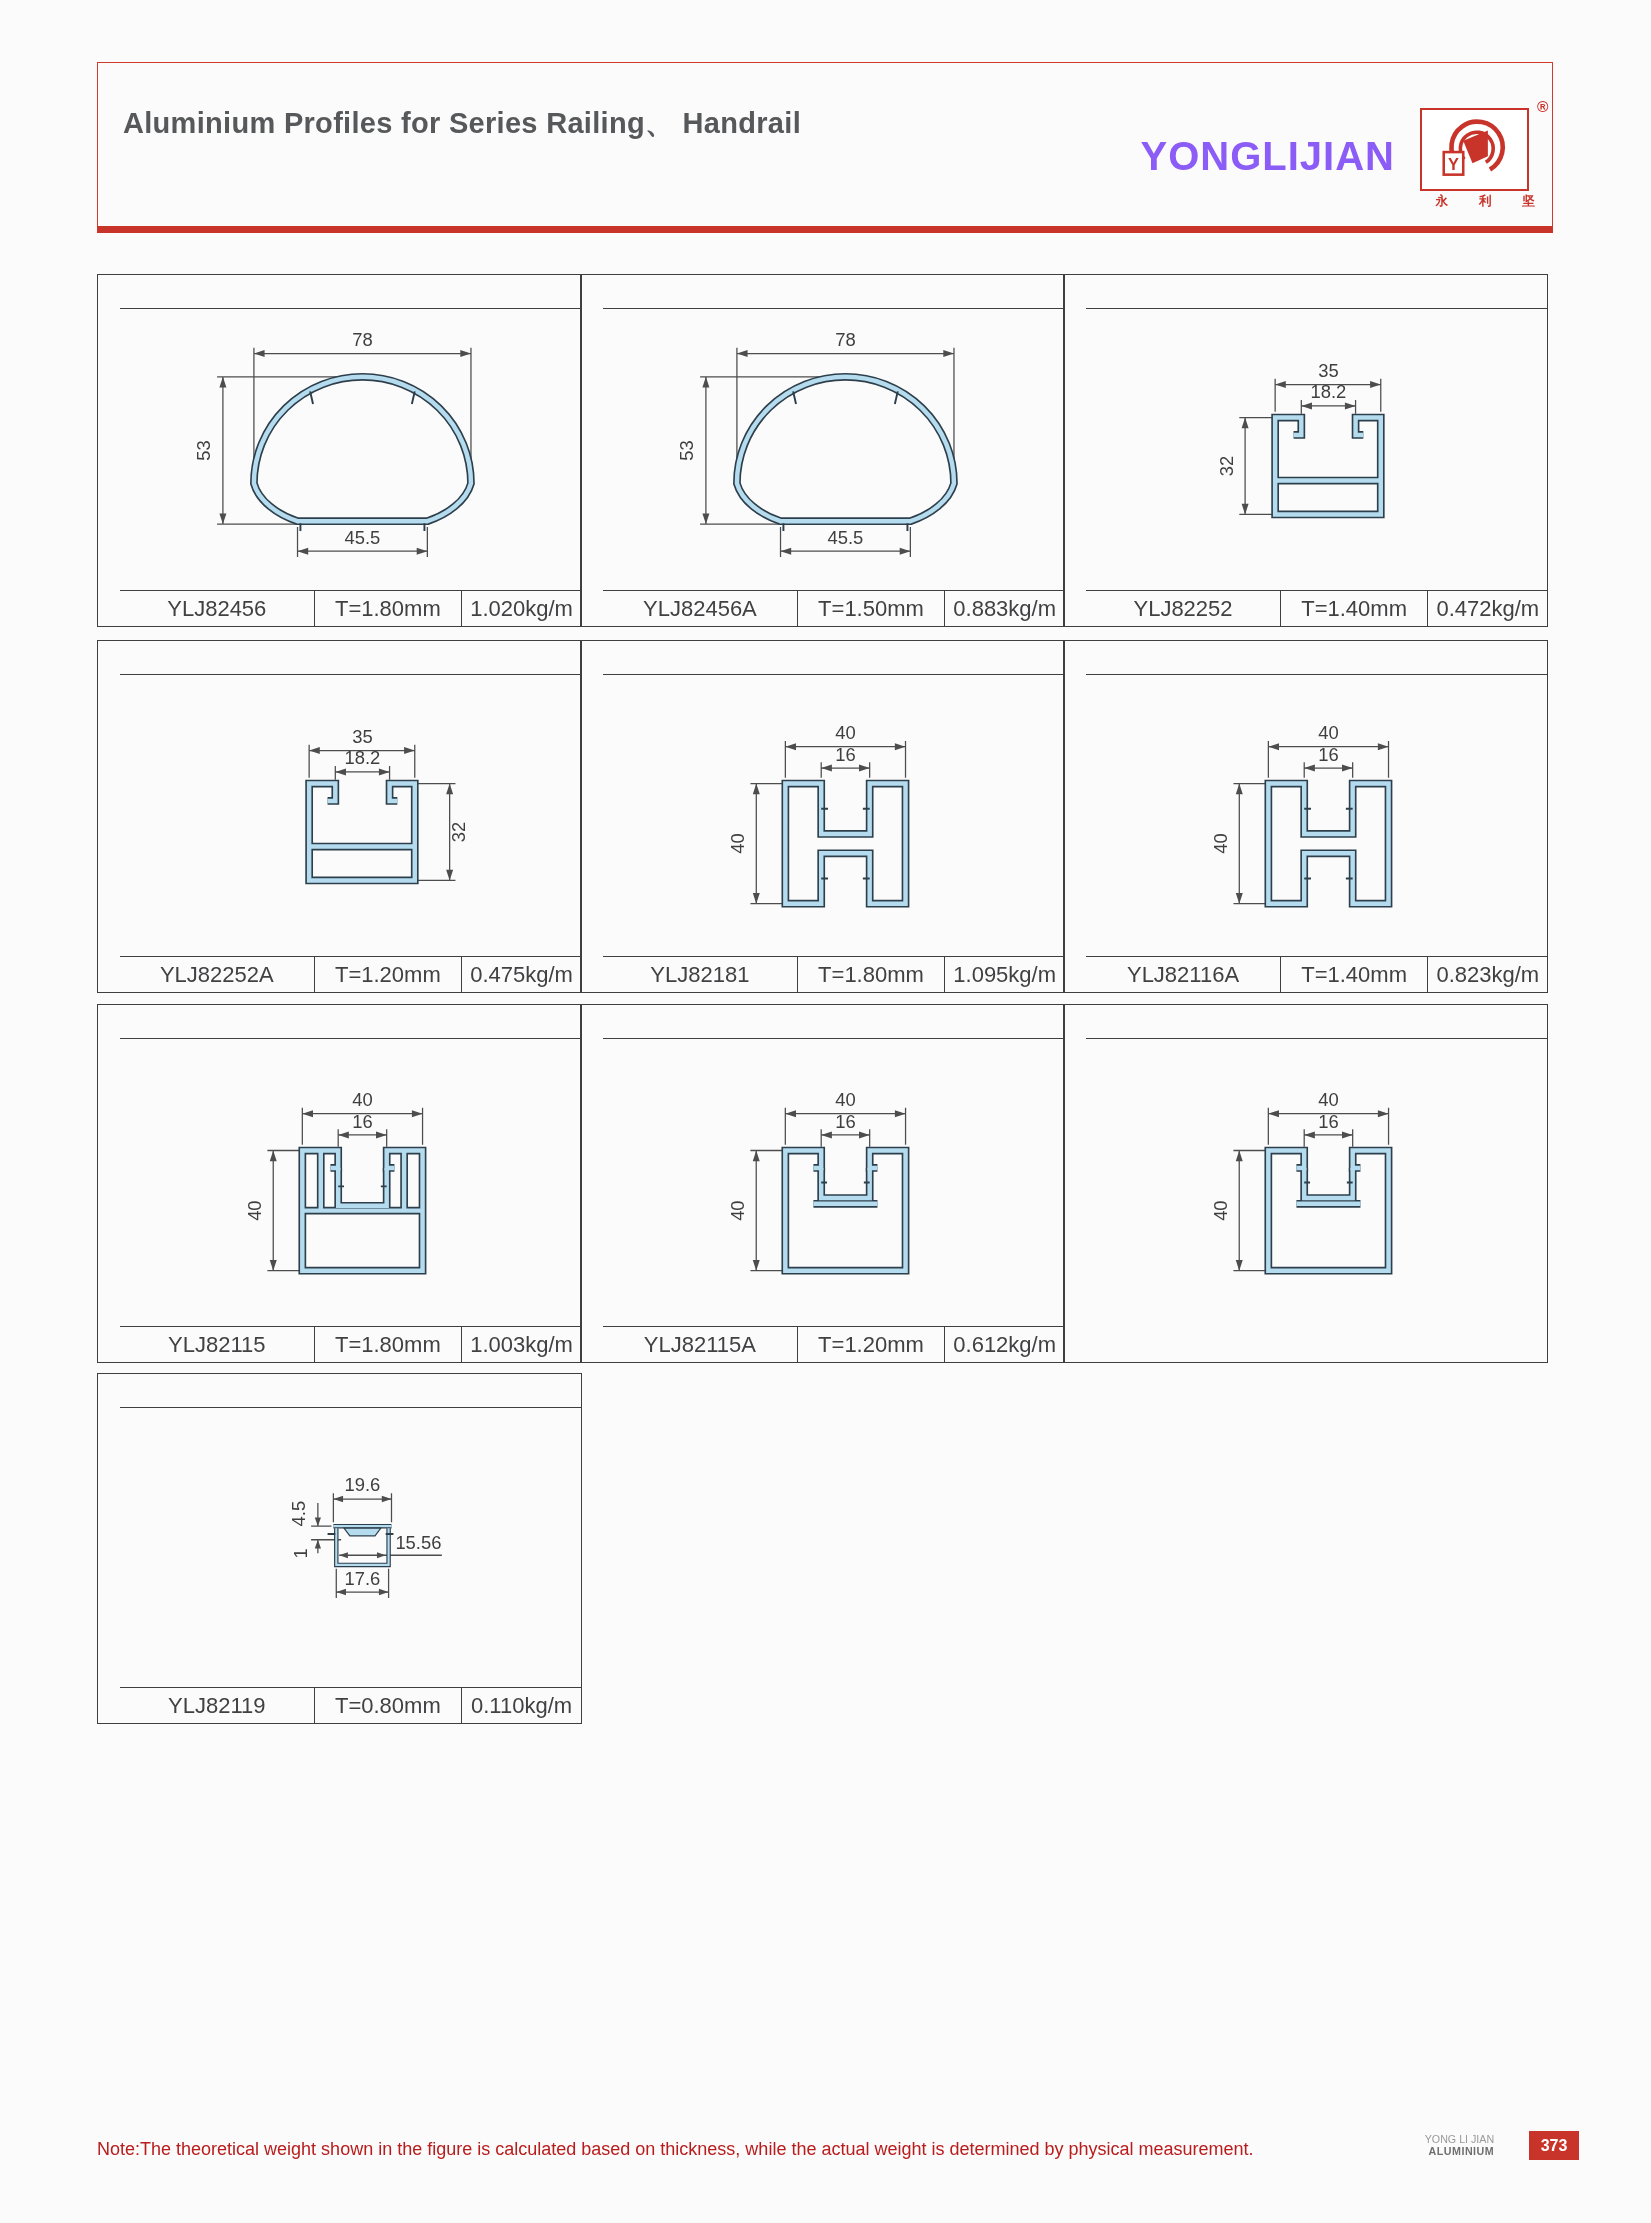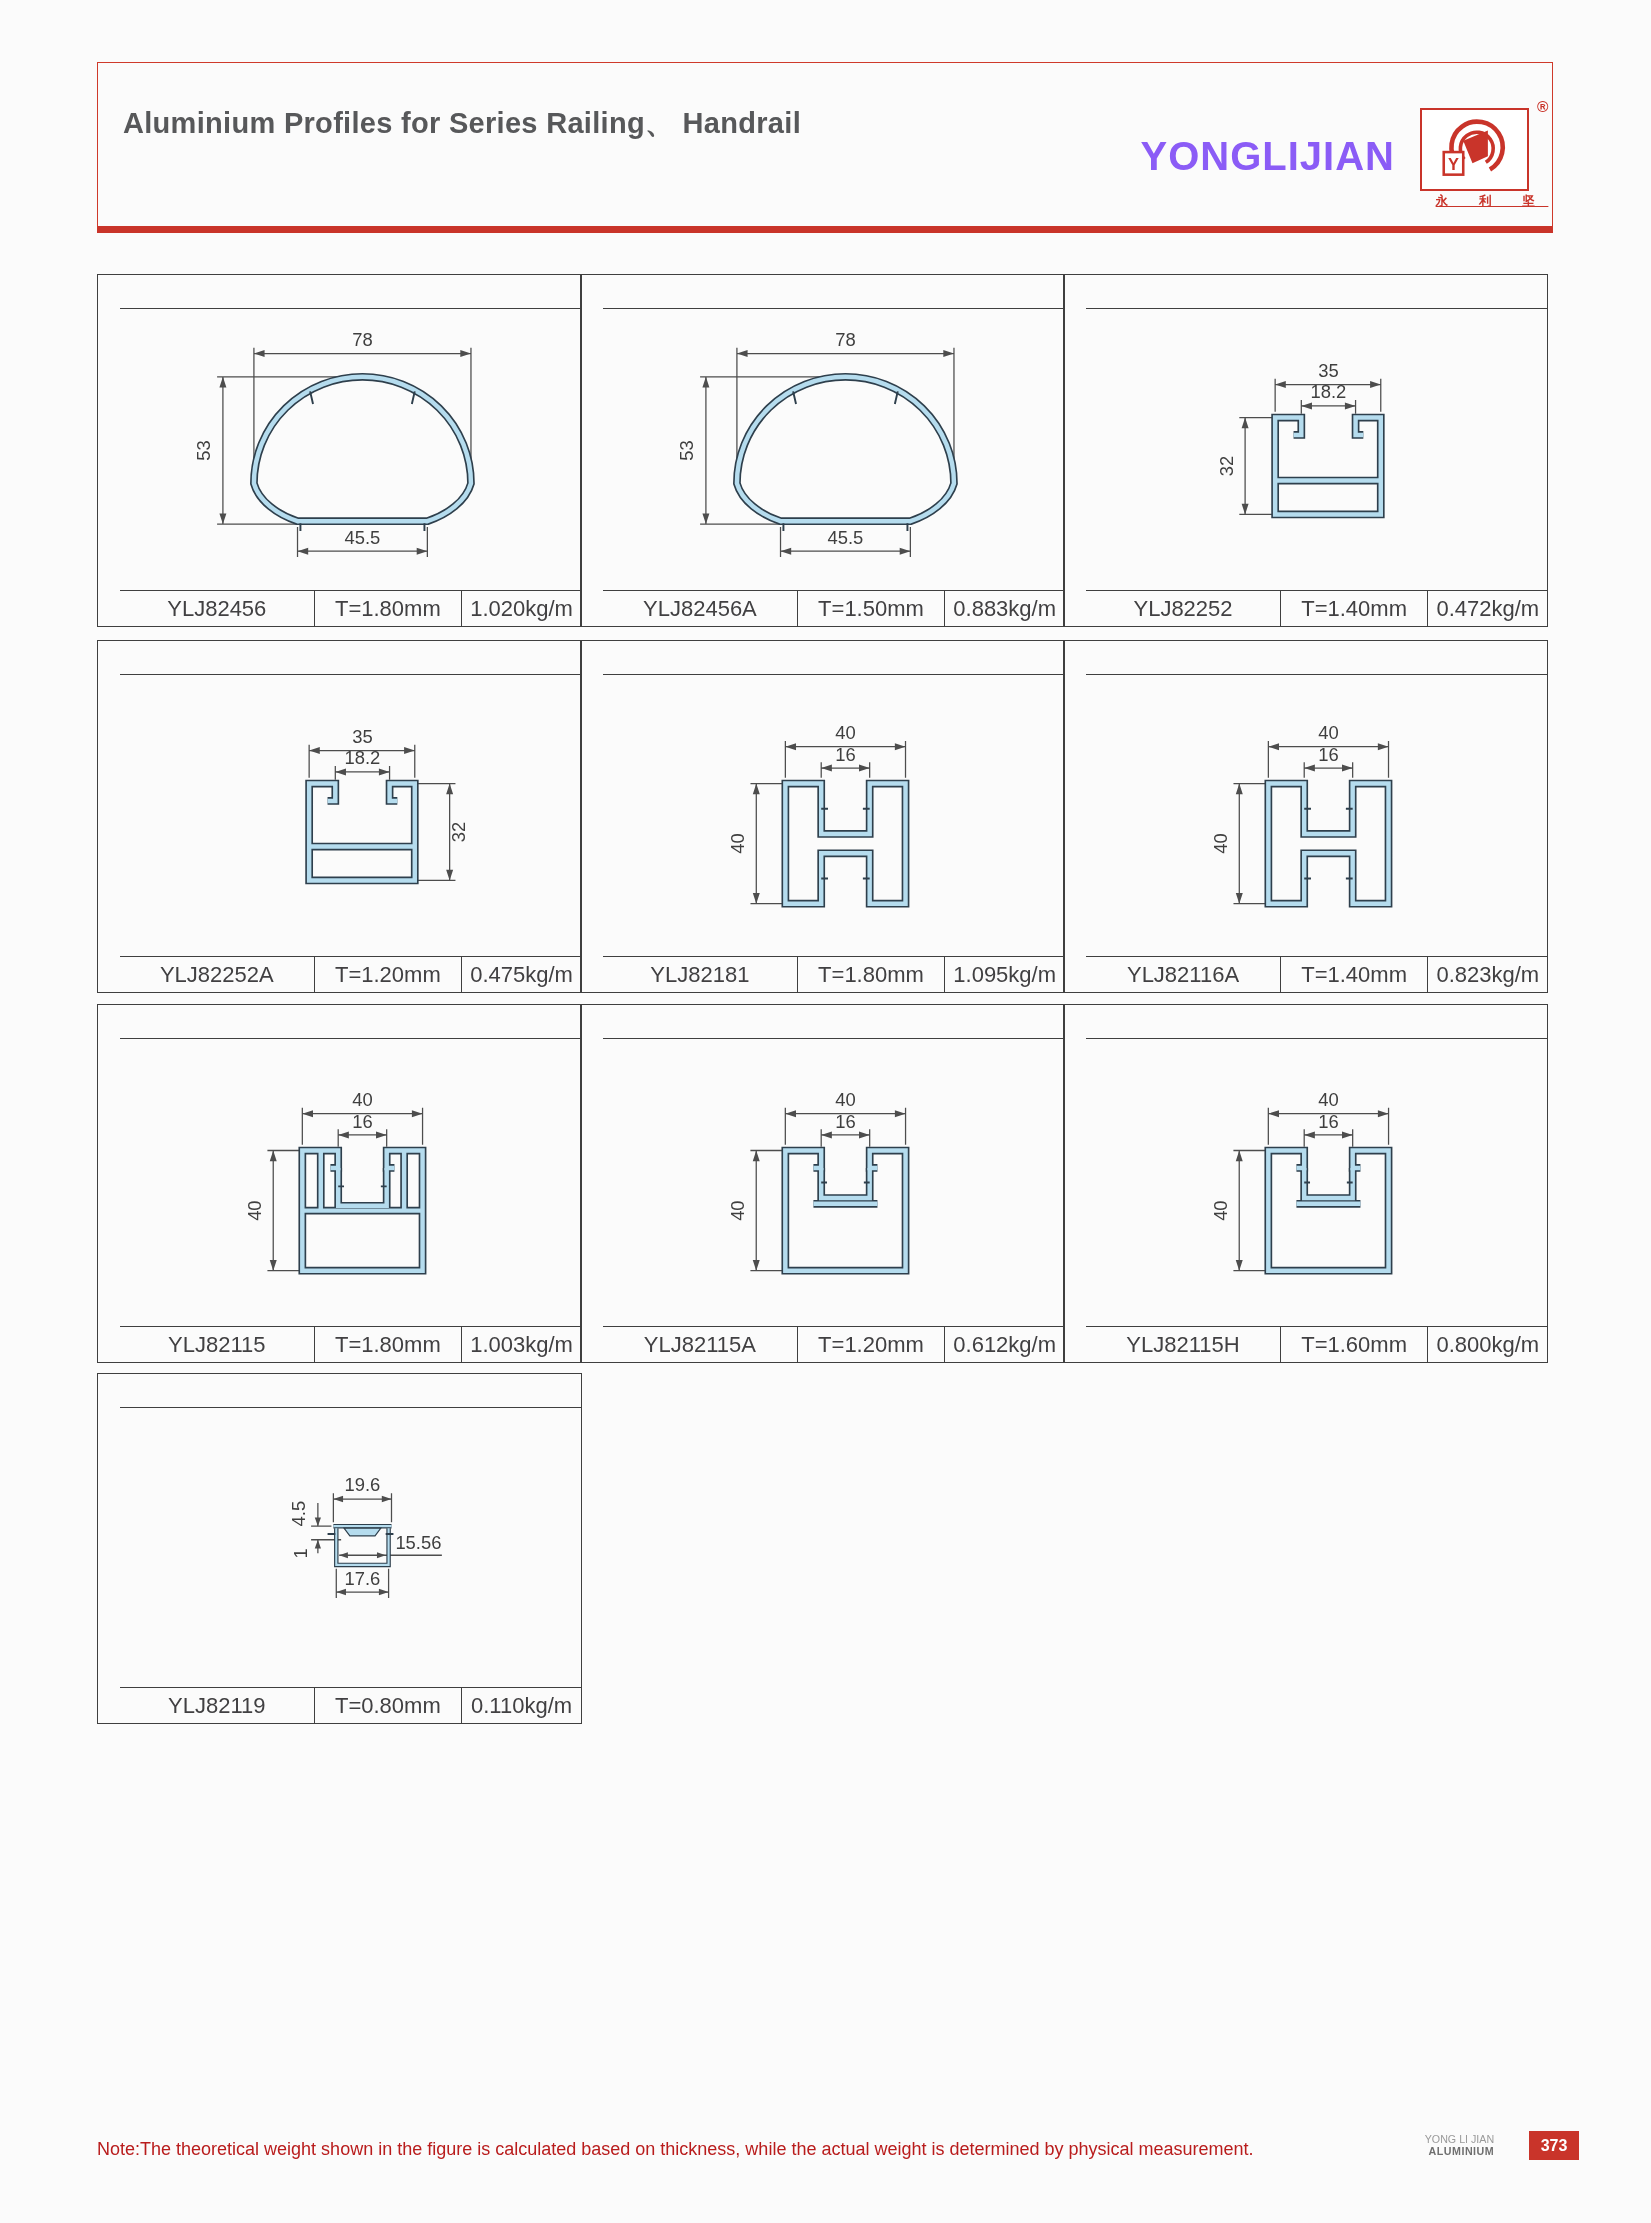--- a/index.html
+++ b/index.html
@@ -16,21 +16,21 @@
     position:absolute;left:25px;top:41px;font-size:29px;font-weight:bold;color:#57585a;letter-spacing:0.3px;
   }
   .logo{position:absolute;right:23px;top:45px;display:flex;align-items:flex-end;}
   .brand-text{
     font-size:40px;font-weight:800;color:#8b5cf6;letter-spacing:1px;margin-right:25px;margin-bottom:11.6px;
   }
   .logo-mark{position:relative;width:109px;height:83px;border:2.9px solid #c9342a;background:#fff;box-sizing:border-box;}
   .registered{position:absolute;right:-21.3px;top:-11.6px;font-size:15.5px;color:#c9342a;font-weight:bold;}
   .brand-cn{
     position:absolute;left:0;bottom:-21.3px;width:109px;text-align:center;
-    font-size:12.6px;color:#c9342a;font-weight:bold;letter-spacing:13.6px;text-indent:13.6px;white-space:nowrap;text-decoration:underline;
+    font-size:12.6px;color:#c9342a;font-weight:bold;letter-spacing:13.6px;text-indent:13.6px;white-space:nowrap;
   }
   
   .grid-row{position:absolute;left:97px;display:flex;}
   .cell{width:485px;border:1.9px solid #3f3f3f;box-sizing:border-box;background:transparent;padding-left:22px;}
   .cell + .cell{margin-left:-1.9px;}
   .cell-strip{height:33px;border-bottom:1.9px solid #3f3f3f;}
   .cell-draw{position:relative;}
   .cell-draw svg{display:block;}
   .cell-caption{display:flex;height:35px;border-top:1.9px solid #3f3f3f;}
   .cap{display:flex;align-items:center;justify-content:center;font-size:22px;color:#414042;box-sizing:border-box;}
@@ -314,25 +314,20 @@
         <text class="dt" text-anchor="middle" transform="rotate(-90 145 177)" x="145" y="177">40</text>
         <path class="po" d="M217,133 L225,133 L225,115 L188,115 L188,239 L312,239 L312,115 L275,115 L275,133 L283,133"></path>
         <path class="po" d="M225,133 V164 H275 V133"></path>
         <path class="po" d="M217,170 H283"></path>
         <path class="pi" d="M217,133 L225,133 L225,115 L188,115 L188,239 L312,239 L312,115 L275,115 L275,133 L283,133"></path>
         <path class="pi" d="M225,133 V164 H275 V133"></path>
         <path class="pi" d="M217,170 H283"></path>
         <path class="nub" d="M225,148 h6 M275,148 h-6"></path>
       </svg>
     </div>
-    <div class="cell-caption">
-      <div class="cap cap-model">YLJ82115H</div>
-      <div class="cap cap-thk">T=1.60mm</div>
-      <div class="cap cap-wt">0.800kg/m</div>
-    </div>
   </div>
 </div>
 
 <div class="grid-row" style="top:1373px">
 
   <div class="cell">
     <div class="cell-strip"></div>
     <div class="cell-draw">
       <svg viewBox="0 0 496 288" width="481" height="279">
         <path class="dl" d="M220,118 V88 M280,118 V88 M220,94 H280"></path>

